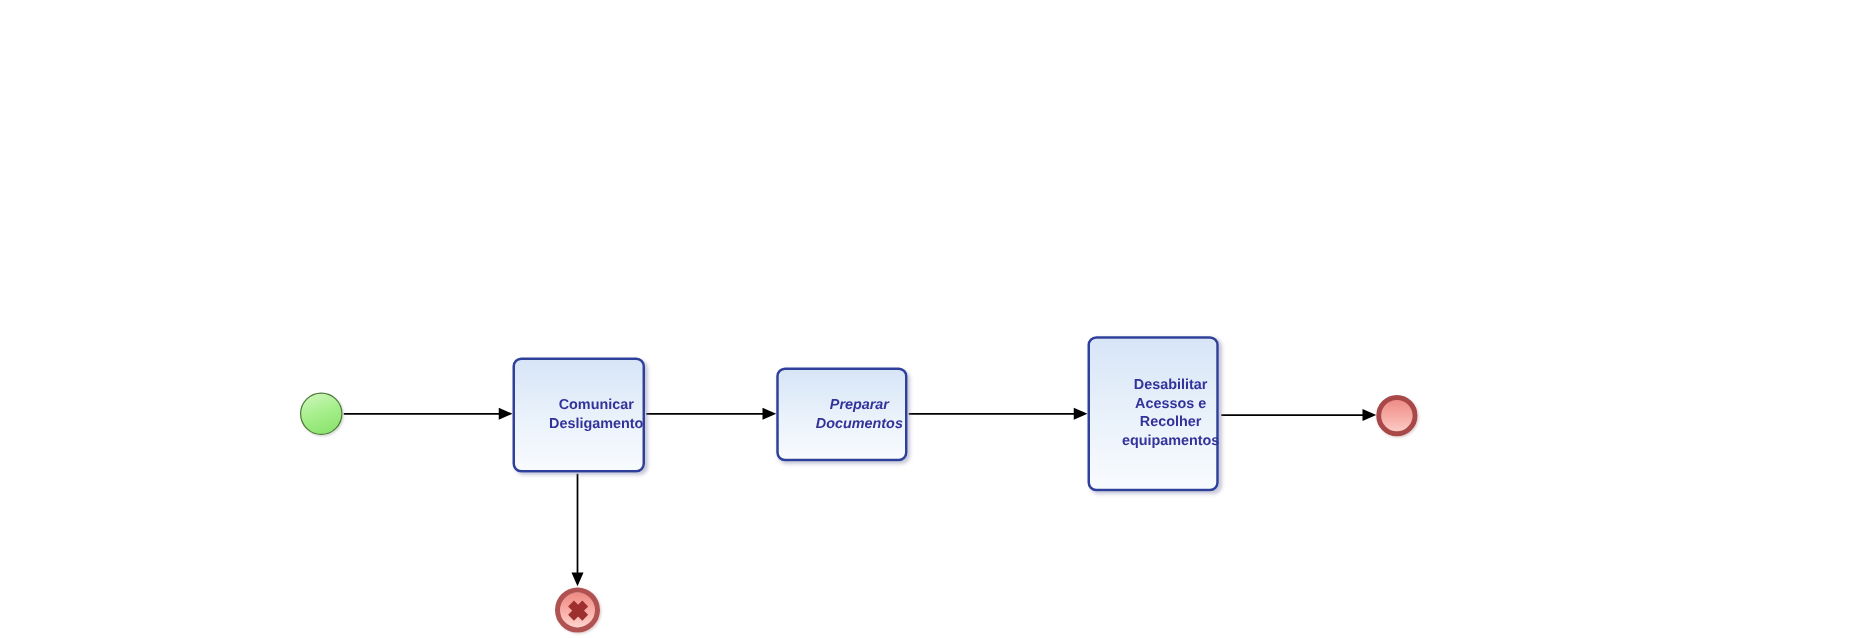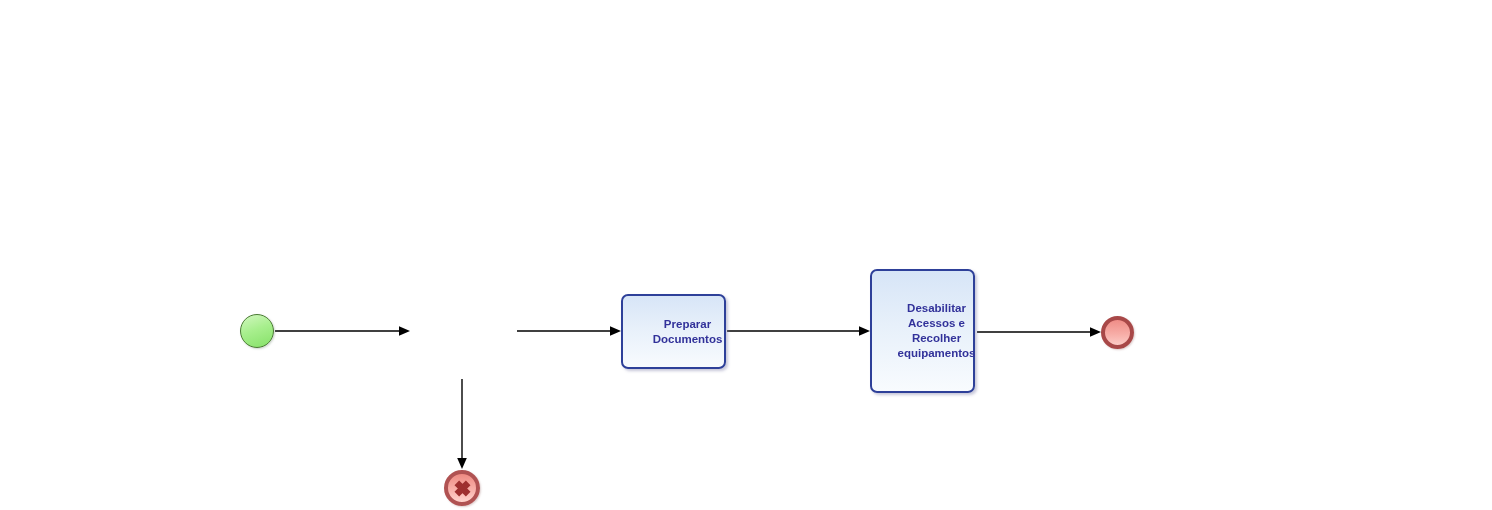--- a/index.html
+++ b/index.html
@@ -107,22 +107,26 @@
     </g>
 
     <g>
       <line x1="462" y1="379" x2="462" y2="459" stroke="#000000" stroke-width="1.4"></line>
       <polygon points="462,469 457.2,458 466.8,458" fill="#000000"></polygon>
     </g>
   </svg>
 
   <div class="event event-start"></div>
 
+  <div class="task" style="left:410px; top:286px; width:106px; height:92px;">
+    <span class="task-label">Comunicar
+Desligamento</span>
+  </div>
 
-  <div class="task" style="left:621px; top:294px; width:105px; height:75px;">
+  <div class="task" style="left:621px; top:294px; width:105px; height:75px;font-style:italic;">
     <span class="task-label">Preparar
 Documentos</span>
   </div>
 
   <div class="task" style="left:870px; top:269px; width:105px; height:124px;">
     <span class="task-label">Desabilitar
 Acessos e
 Recolher
 equipamentos</span>
   </div>

